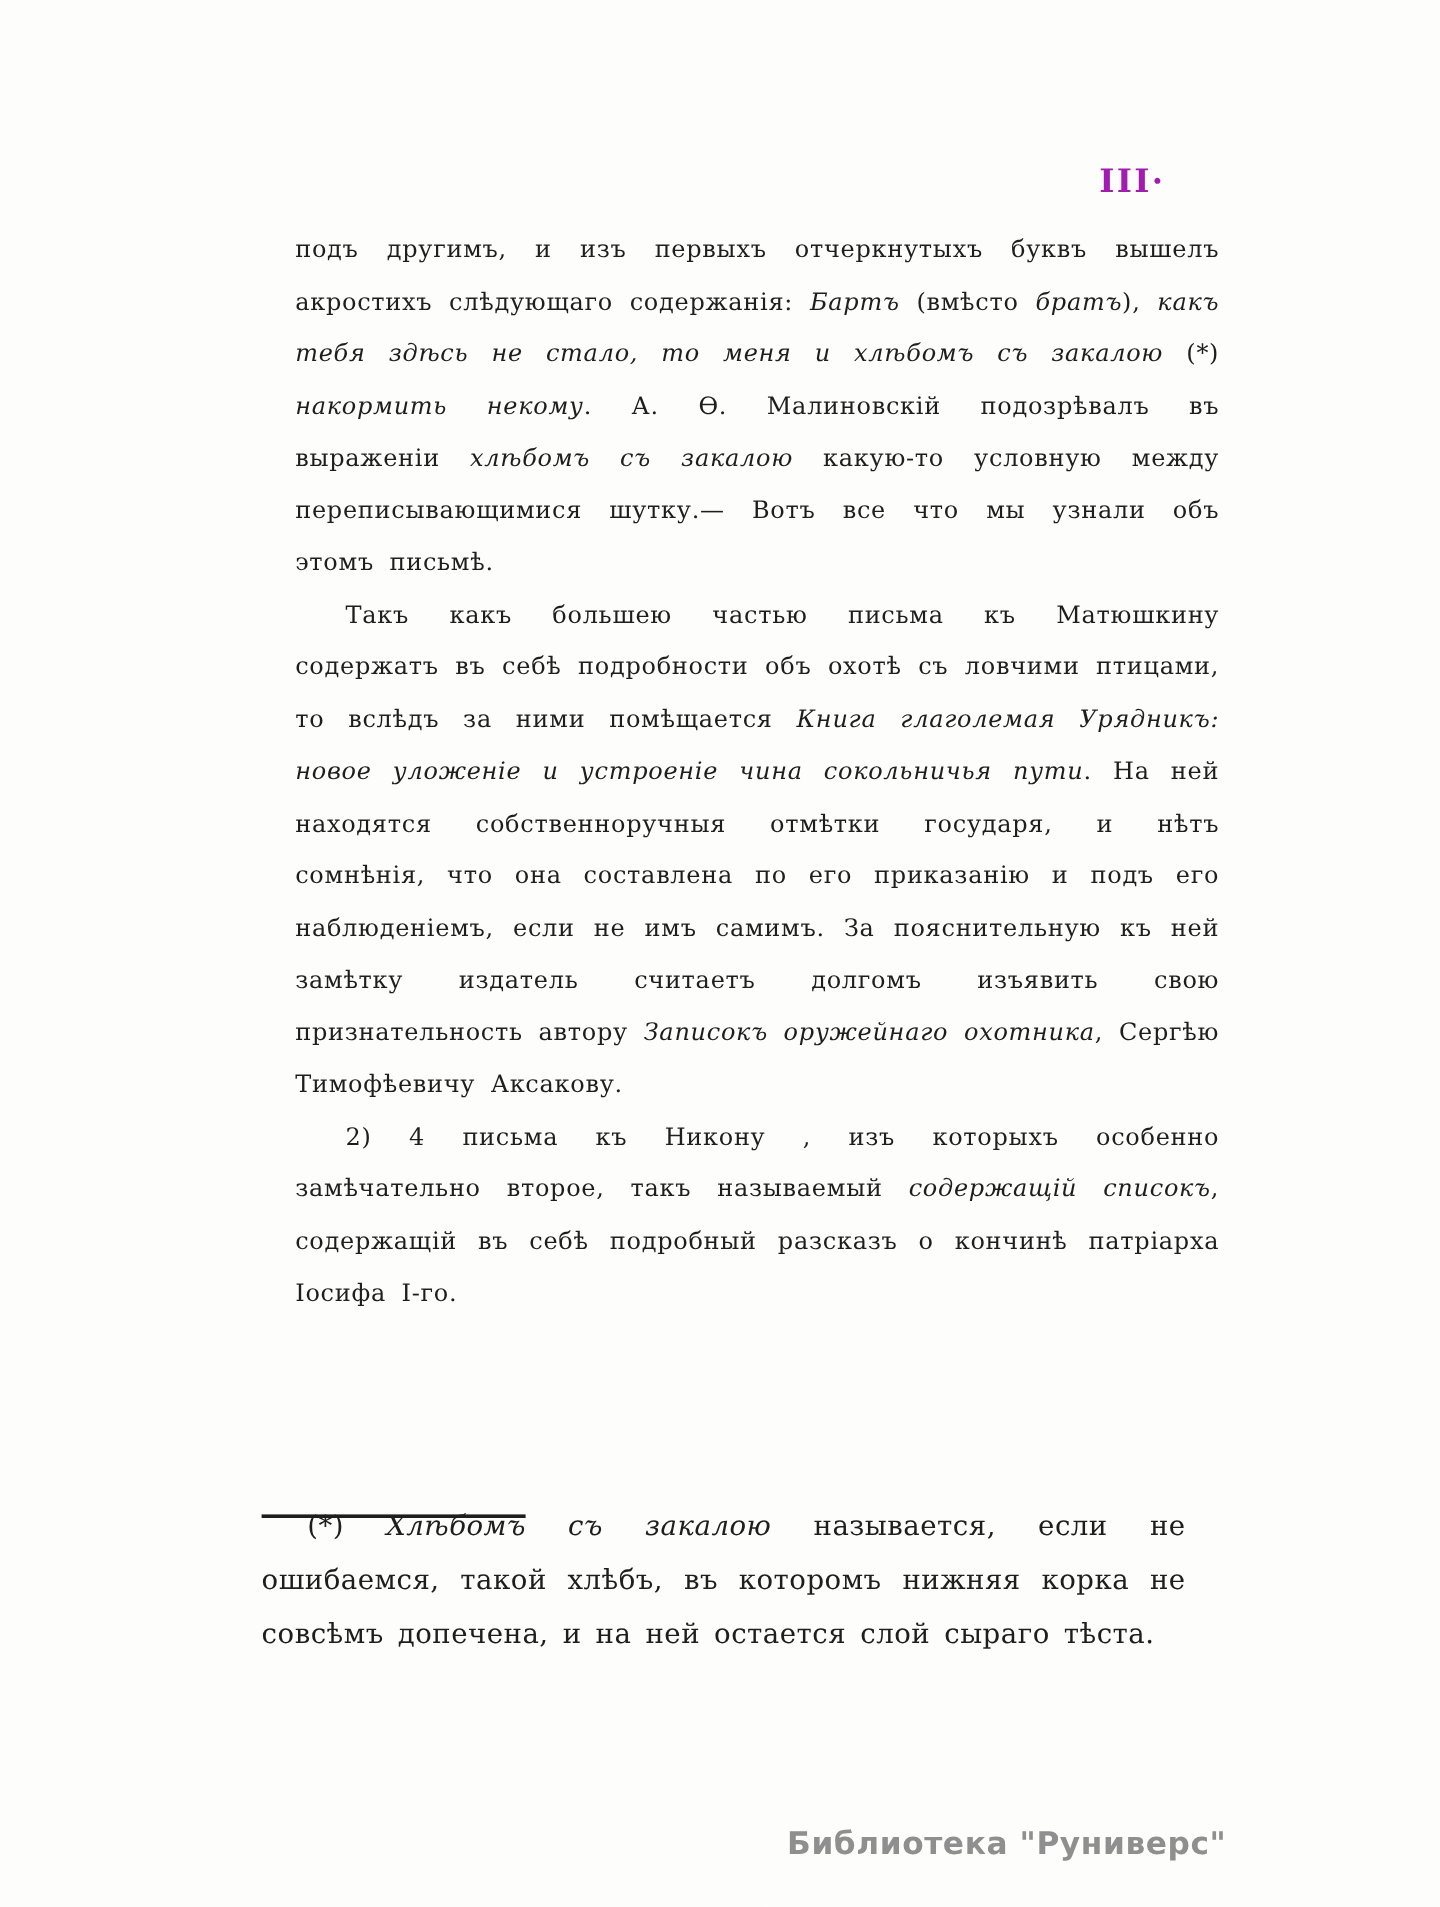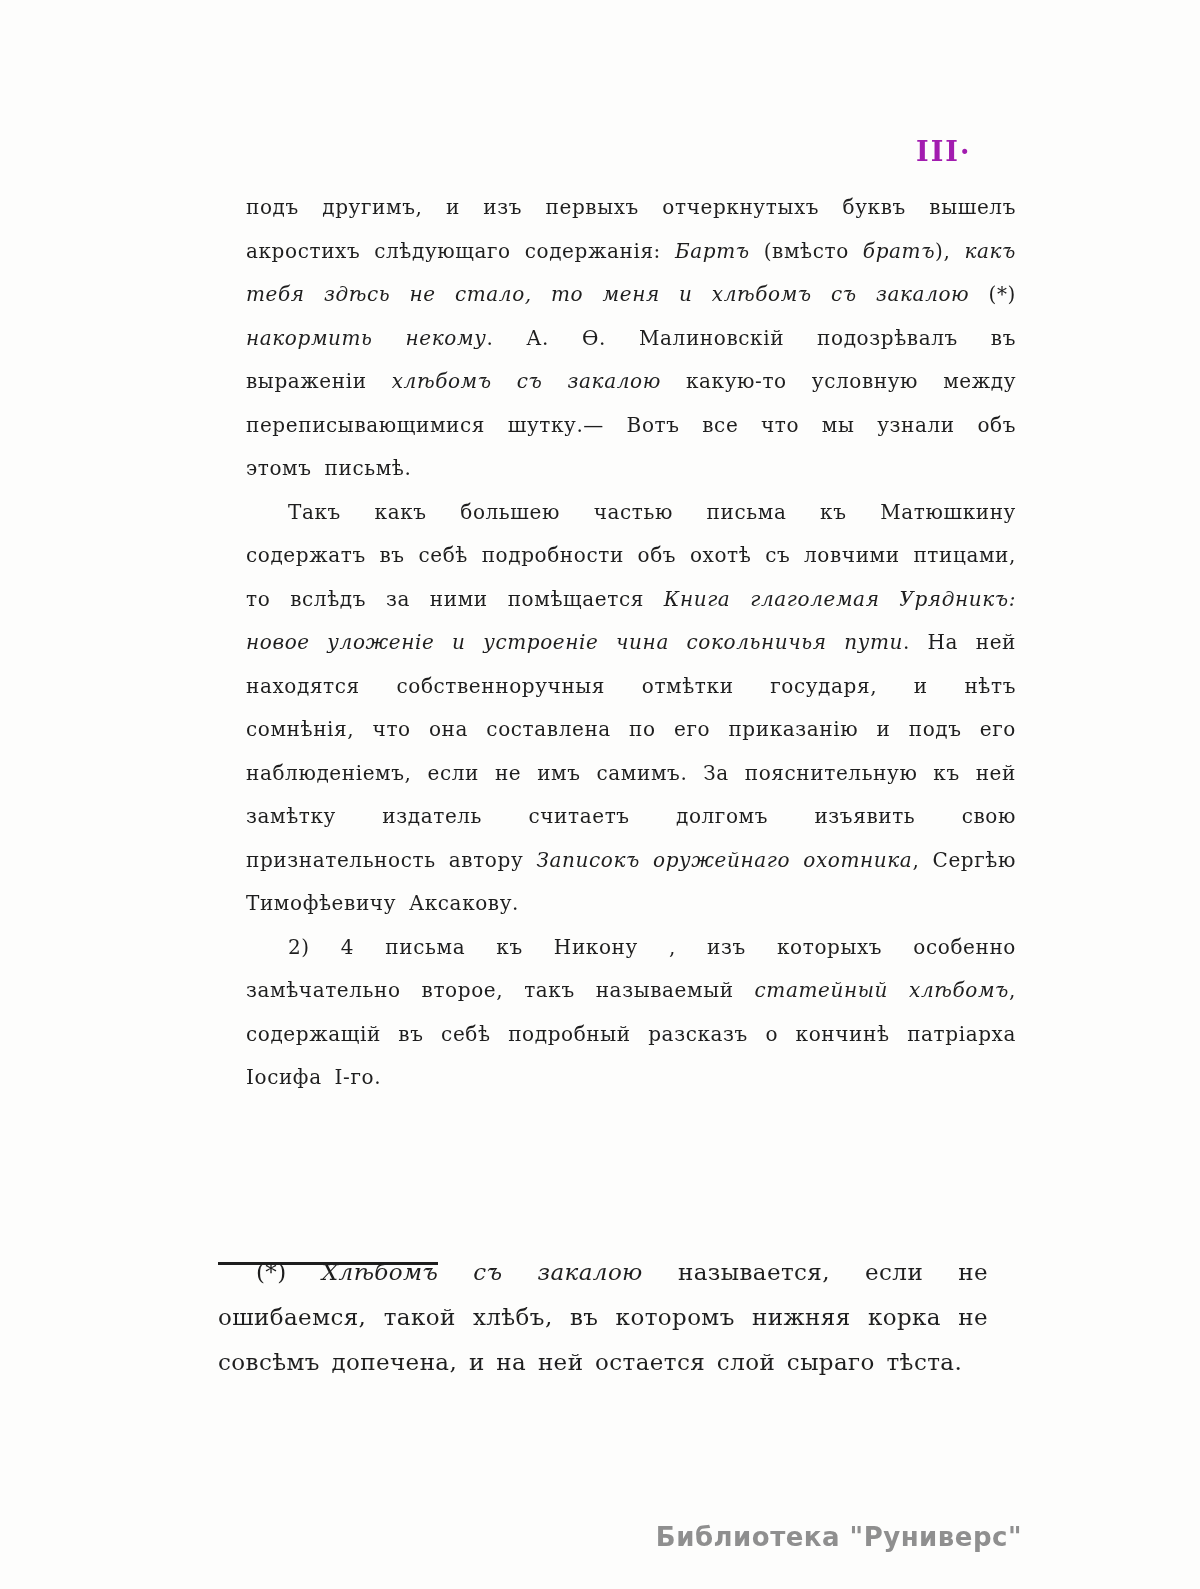--- a/index.html
+++ b/index.html
@@ -86,21 +86,21 @@
 <div class="page">
 
   <div class="page-number">III·</div>
 
   <div class="body-text">
 
     <p class="para"><span>подъ другимъ, и изъ первыхъ отчеркнутыхъ буквъ вышелъ акростихъ слѣдующаго содержанія: </span><span class="it">Бартъ</span><span> (вмѣсто </span><span class="it">братъ</span><span>), </span><span class="it">какъ тебя здѣсь не стало, то меня и хлѣбомъ съ закалою</span><span> (*) </span><span class="it">накормить некому</span><span>. А. Ѳ. Малиновскій подозрѣвалъ въ выраженіи </span><span class="it">хлѣбомъ съ закалою</span><span> какую-то условную между переписывающимися шутку.— Вотъ все что мы узнали объ этомъ письмѣ.</span></p>
 
     <p class="para indent"><span>Такъ какъ большею частью письма къ Матюшкину содержатъ въ себѣ подробности объ охотѣ съ ловчими птицами, то вслѣдъ за ними помѣщается </span><span class="it">Книга глаголемая Урядникъ: новое уложеніе и устроеніе чина сокольничья пути</span><span>. На ней находятся собственноручныя отмѣтки государя, и нѣтъ сомнѣнія, что она составлена по его приказанію и подъ его наблюденіемъ, если не имъ самимъ. За пояснительную къ ней замѣтку издатель считаетъ долгомъ изъявить свою признательность автору </span><span class="it">Записокъ оружейнаго охотника</span><span>, Сергѣю Тимофѣевичу Аксакову.</span></p>
 
-    <p class="para indent"><span>2) 4 письма къ Никону , изъ которыхъ особенно замѣчательно второе, такъ называемый </span><span class="it">статейный хлѣбомъ</span><span>, содержащій въ себѣ подробный разсказъ о кончинѣ патріарха Іосифа І-го.</span></p>
+    <p class="para indent"><span>2) 4 письма къ Никону , изъ которыхъ особенно замѣчательно второе, такъ называемый </span><span class="it">содержащій списокъ</span><span>, содержащій въ себѣ подробный разсказъ о кончинѣ патріарха Іосифа І-го.</span></p>
 
   </div>
 
   <div class="footnote-rule"></div>
 
   <div class="footnote">
     <p class="fn-para"><span>(*) </span><span class="it">Хлѣбомъ съ закалою</span><span> называется, если не ошибаемся, такой хлѣбъ, въ которомъ нижняя корка не совсѣмъ допечена, и на ней остается слой сыраго тѣста.</span></p>
   </div>
 
   <div class="watermark">Библиотека "Руниверс"</div>

